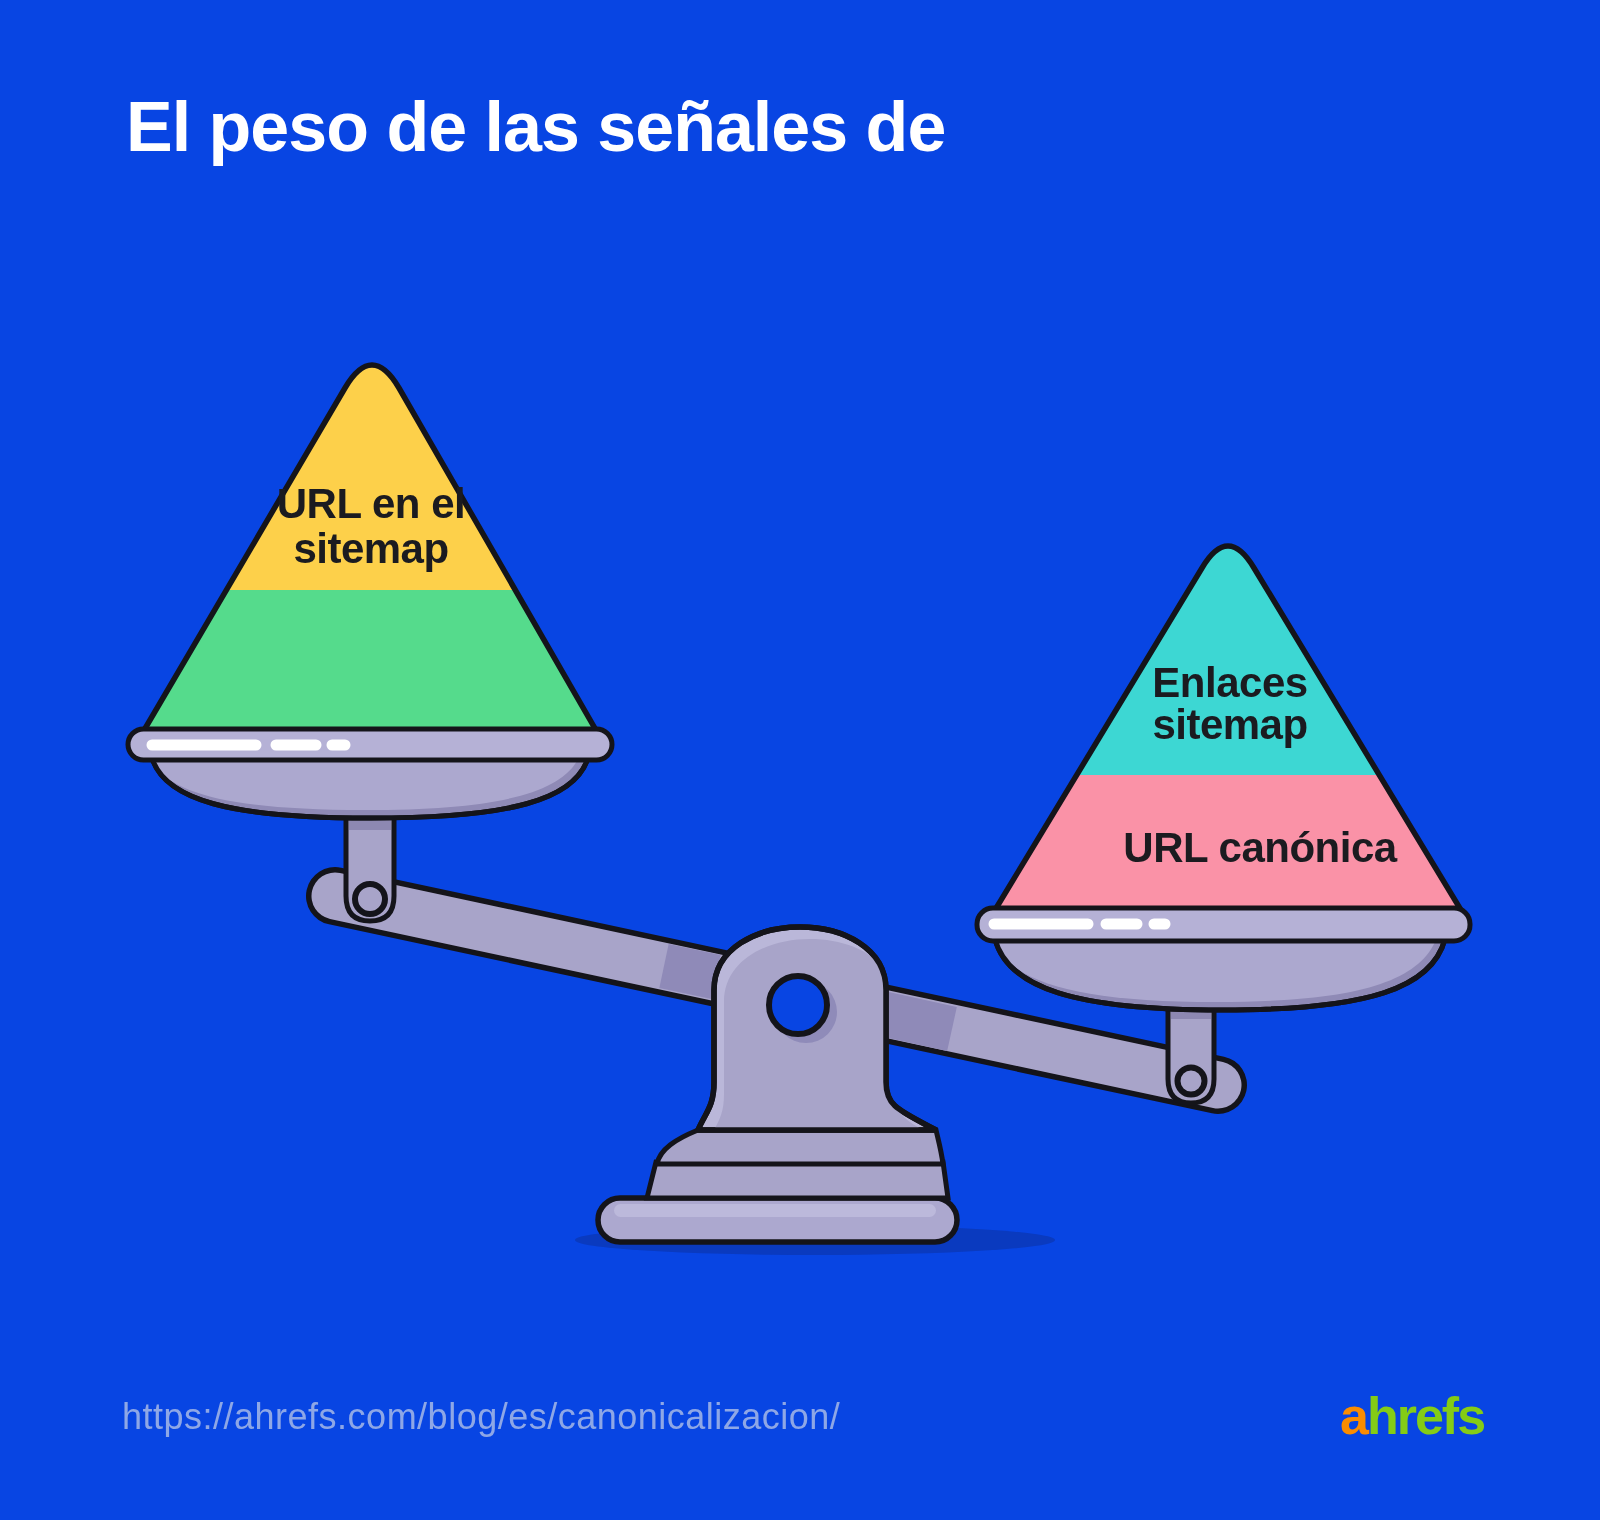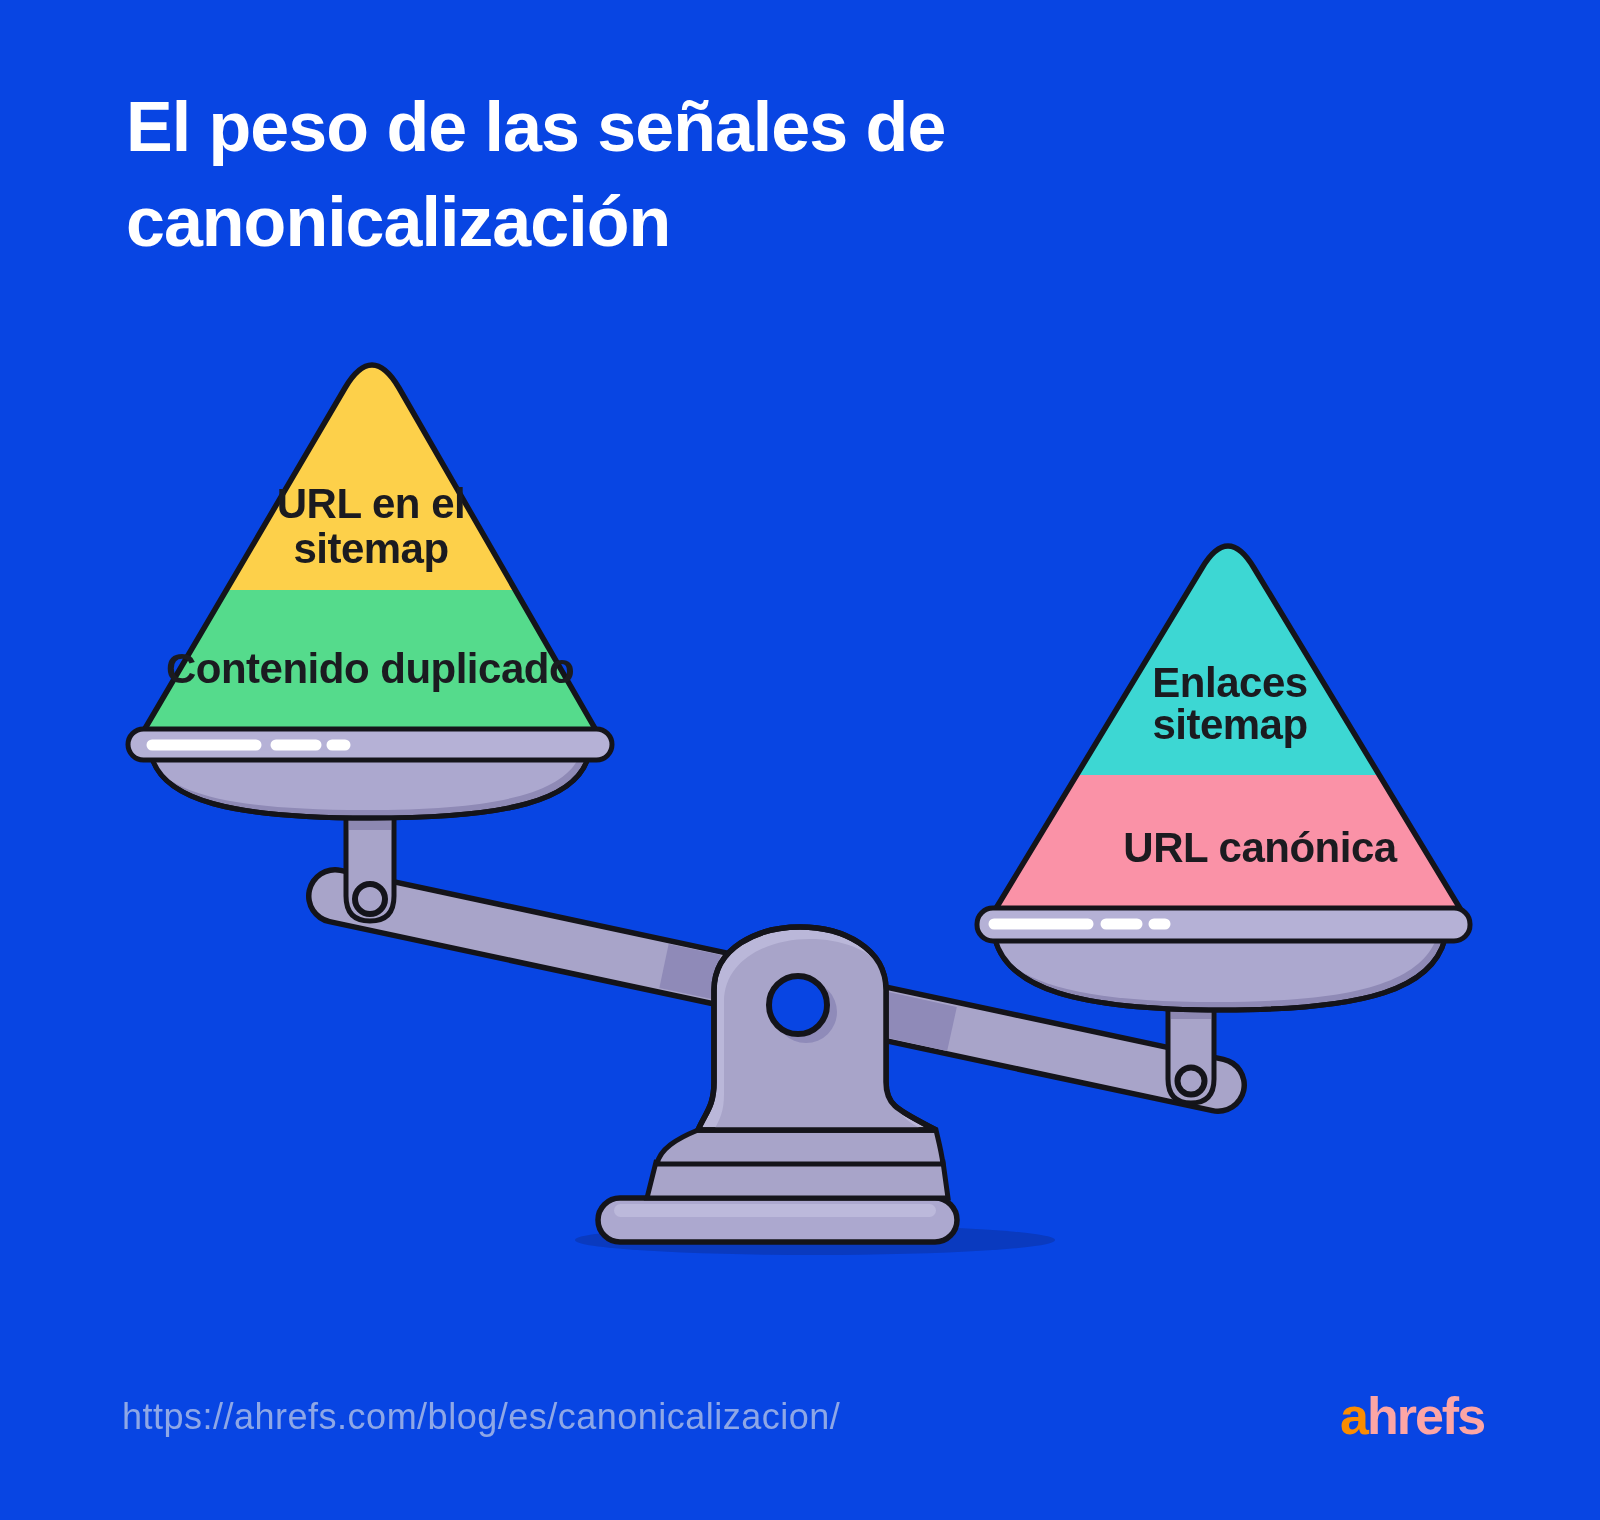--- a/index.html
+++ b/index.html
@@ -53,21 +53,21 @@
   .brand {
     left: 1340px;
     top: 1390px;
     font-size: 52px;
     font-weight: 700;
     letter-spacing: -2px;
     line-height: 52px;
     white-space: nowrap;
   }
   .brand .accent { color: #FB8C00; }
-  .brand .rest { color: #fca5a5; }
+  .brand .rest { color: #84cc16; }
 </style>
 </head>
 <body>
 
 <div class="stage">
 
   <svg width="1600" height="1520" viewBox="0 0 1600 1520">
     <defs>
       <clipPath id="clipTriL">
         <path d="M143,732 L345,388 Q372,342 399,388 L597,732 Z"></path>
@@ -161,26 +161,24 @@
         <path d="M698,1130 C706,1112 714,1106 714,1082 L714,990 C714,906 886,906 886,990 L886,1082 C886,1106 898,1110 936,1130 Z" transform="translate(10,12)" fill="#A8A4C9"></path>
       </g>
       <path d="M698,1130 C706,1112 714,1106 714,1082 L714,990 C714,906 886,906 886,990 L886,1082 C886,1106 898,1110 936,1130 Z" fill="none" stroke="#14141A" stroke-width="5.5"></path>
       <circle cx="806" cy="1012" r="31" fill="#8F8BB9"></circle>
       <circle cx="798" cy="1005" r="29" fill="#0845E3" stroke="#14141A" stroke-width="6"></circle>
     </g>
   </svg>
 
   <div class="txt title">
     <div>El peso de las señales de</div>
-    <div>canonicalización</div>
   </div>
 
   <div class="txt pyr-label wrap2" style="left:371px; top:481px; width:250px;">URL en el sitemap</div>
 
-  <div class="txt pyr-label nowrap" style="left:370px; top:645px;">Contenido duplicado</div>
 
   <div class="txt pyr-label wrap2" style="left:1230px; top:662px; width:230px; line-height:42px;">Enlaces sitemap</div>
 
   <div class="txt pyr-label nowrap" style="left:1232px; top:824px;margin-left:28px;">URL canónica</div>
 
   <div class="txt src-url">https://ahrefs.com/blog/es/canonicalizacion/</div>
 
   <div class="txt brand">
     <span class="accent">a</span><span class="rest">hrefs</span>
   </div>

